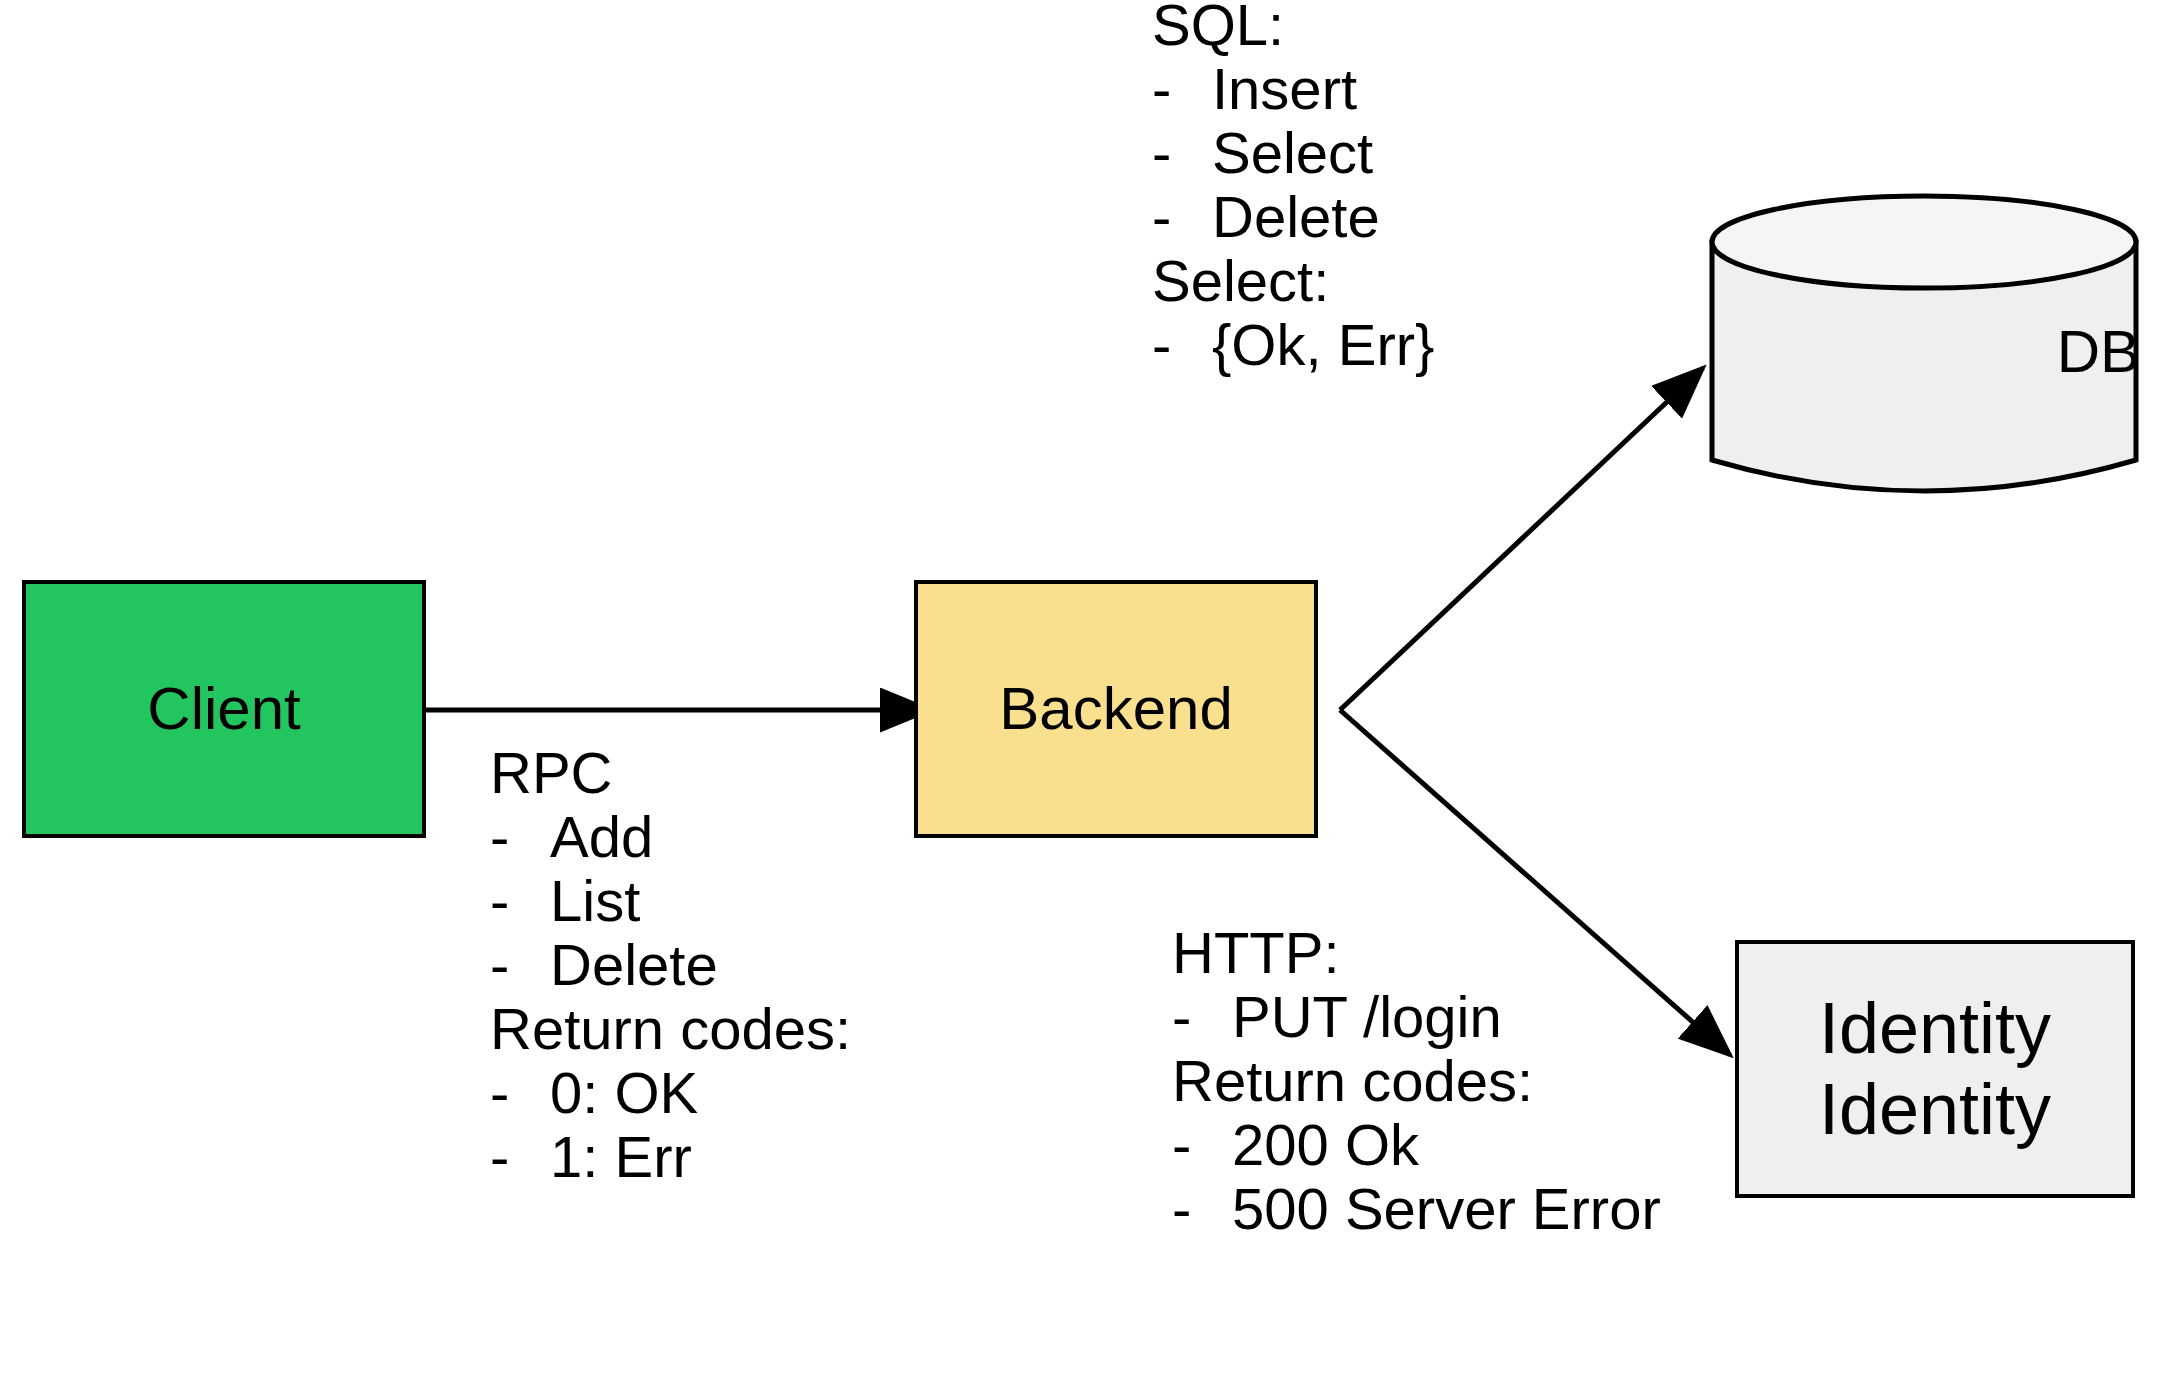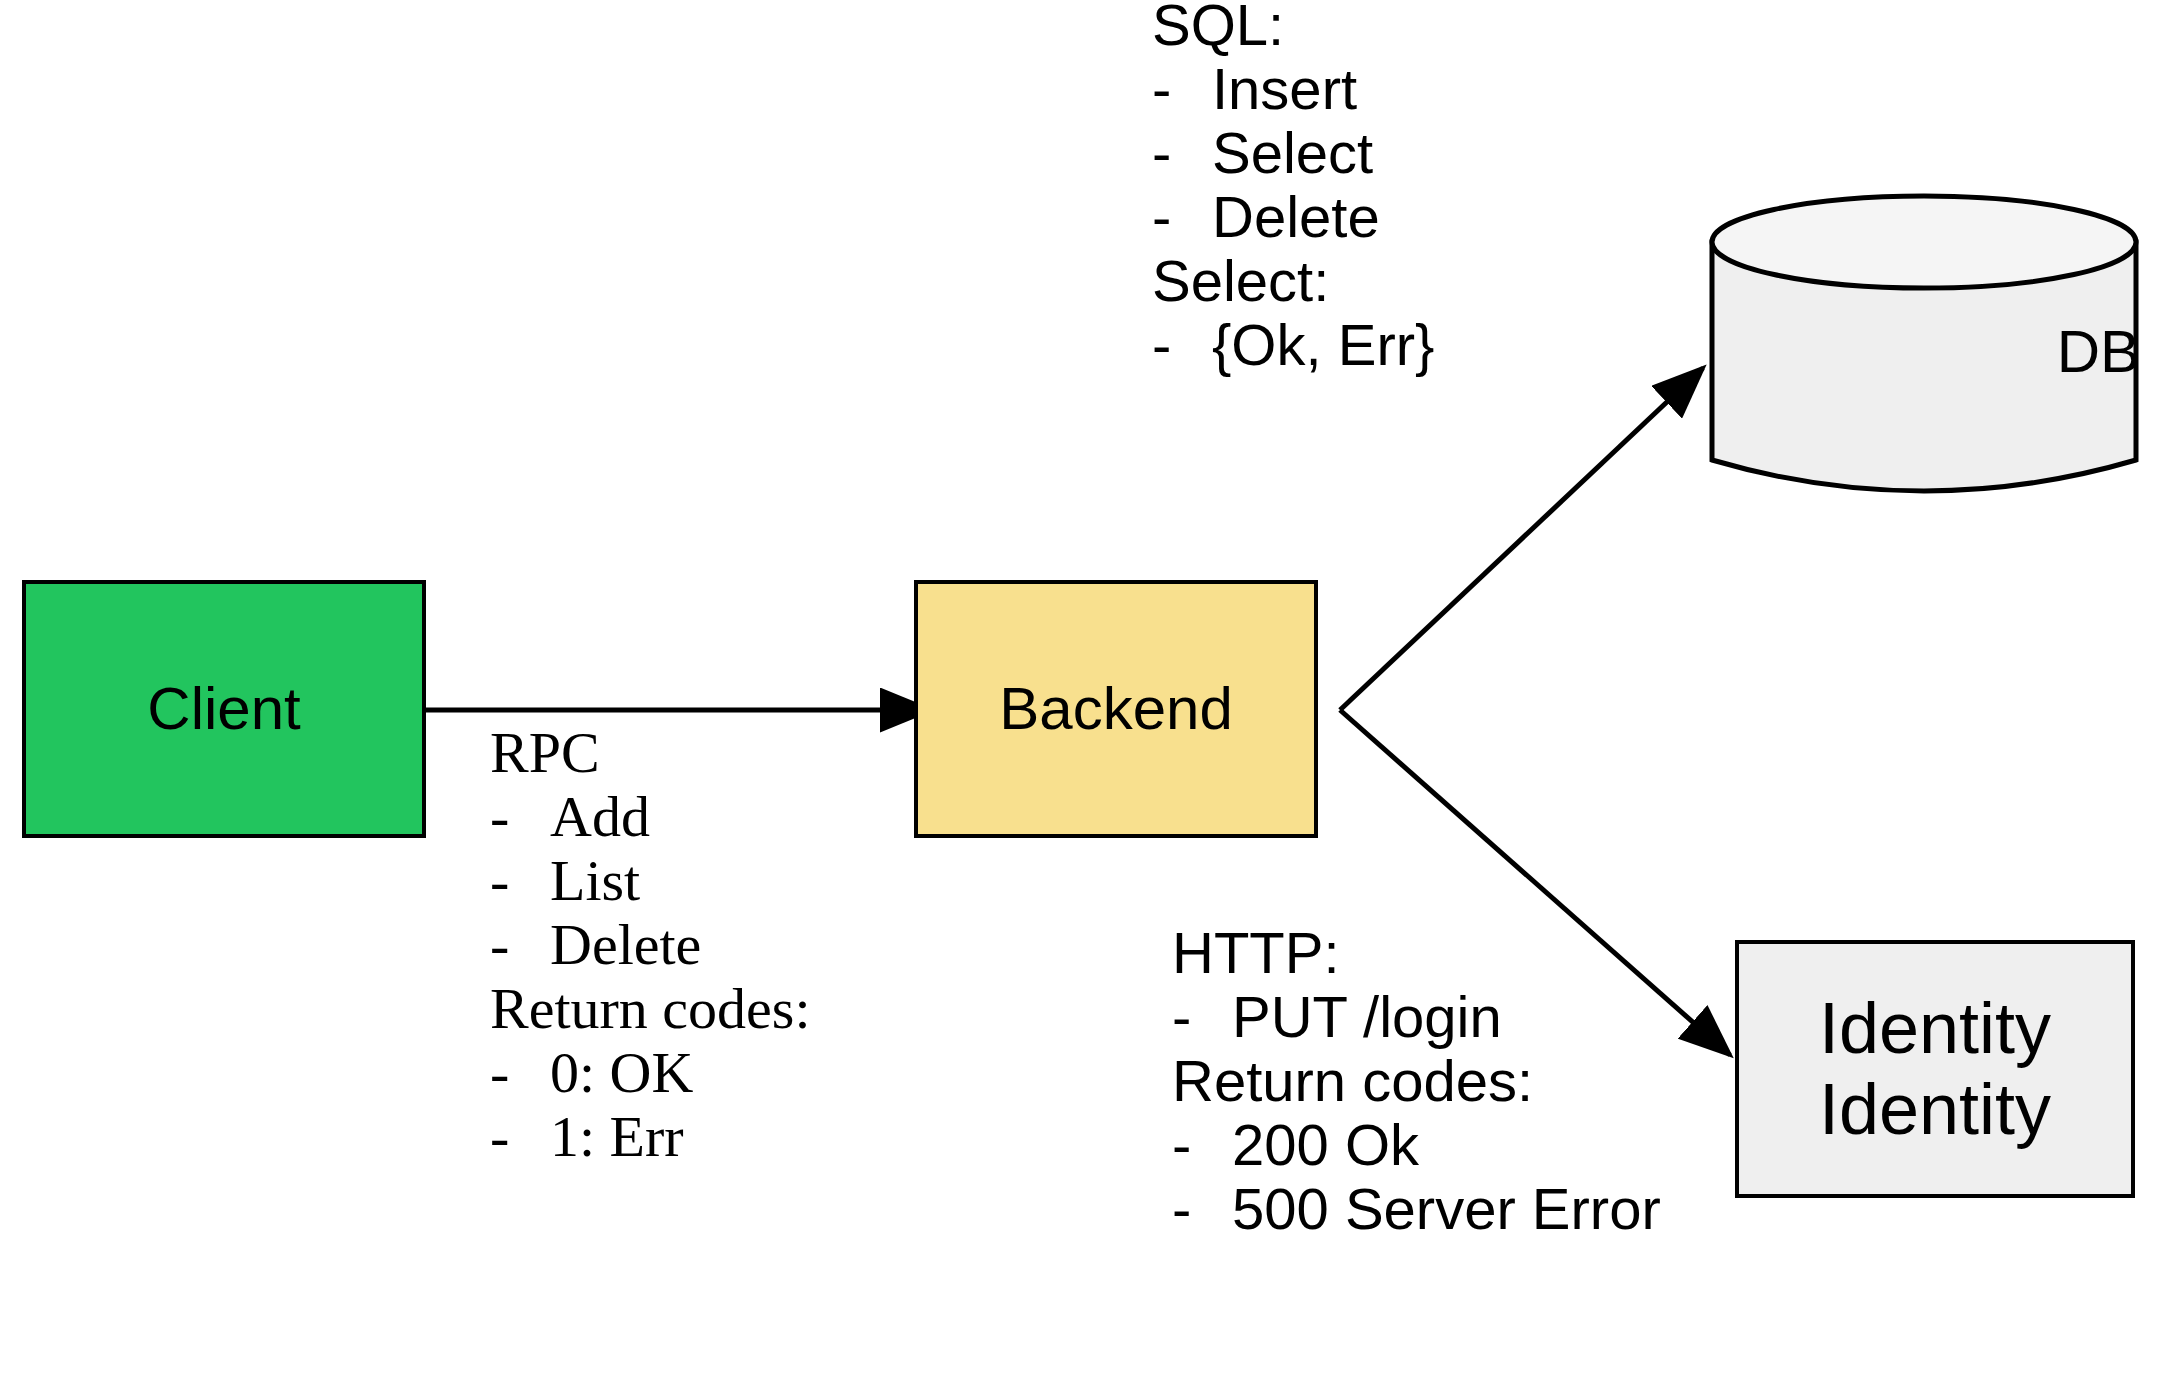--- a/index.html
+++ b/index.html
@@ -100,22 +100,21 @@
   }
   .ann-item .itext {
     display: inline-block;
   }
   #ann-sql {
     left: 1152px;
     top: -4px;
   }
   #ann-rpc {
     left: 490px;
-    top: 724px;
-    font-family: Liberation Serif, serif;
+    top: 744px;
   }
   #ann-http {
     left: 1172px;
     top: 924px;
   }
 </style>
 </head>
 <body>
 
 <div id="canvas">

